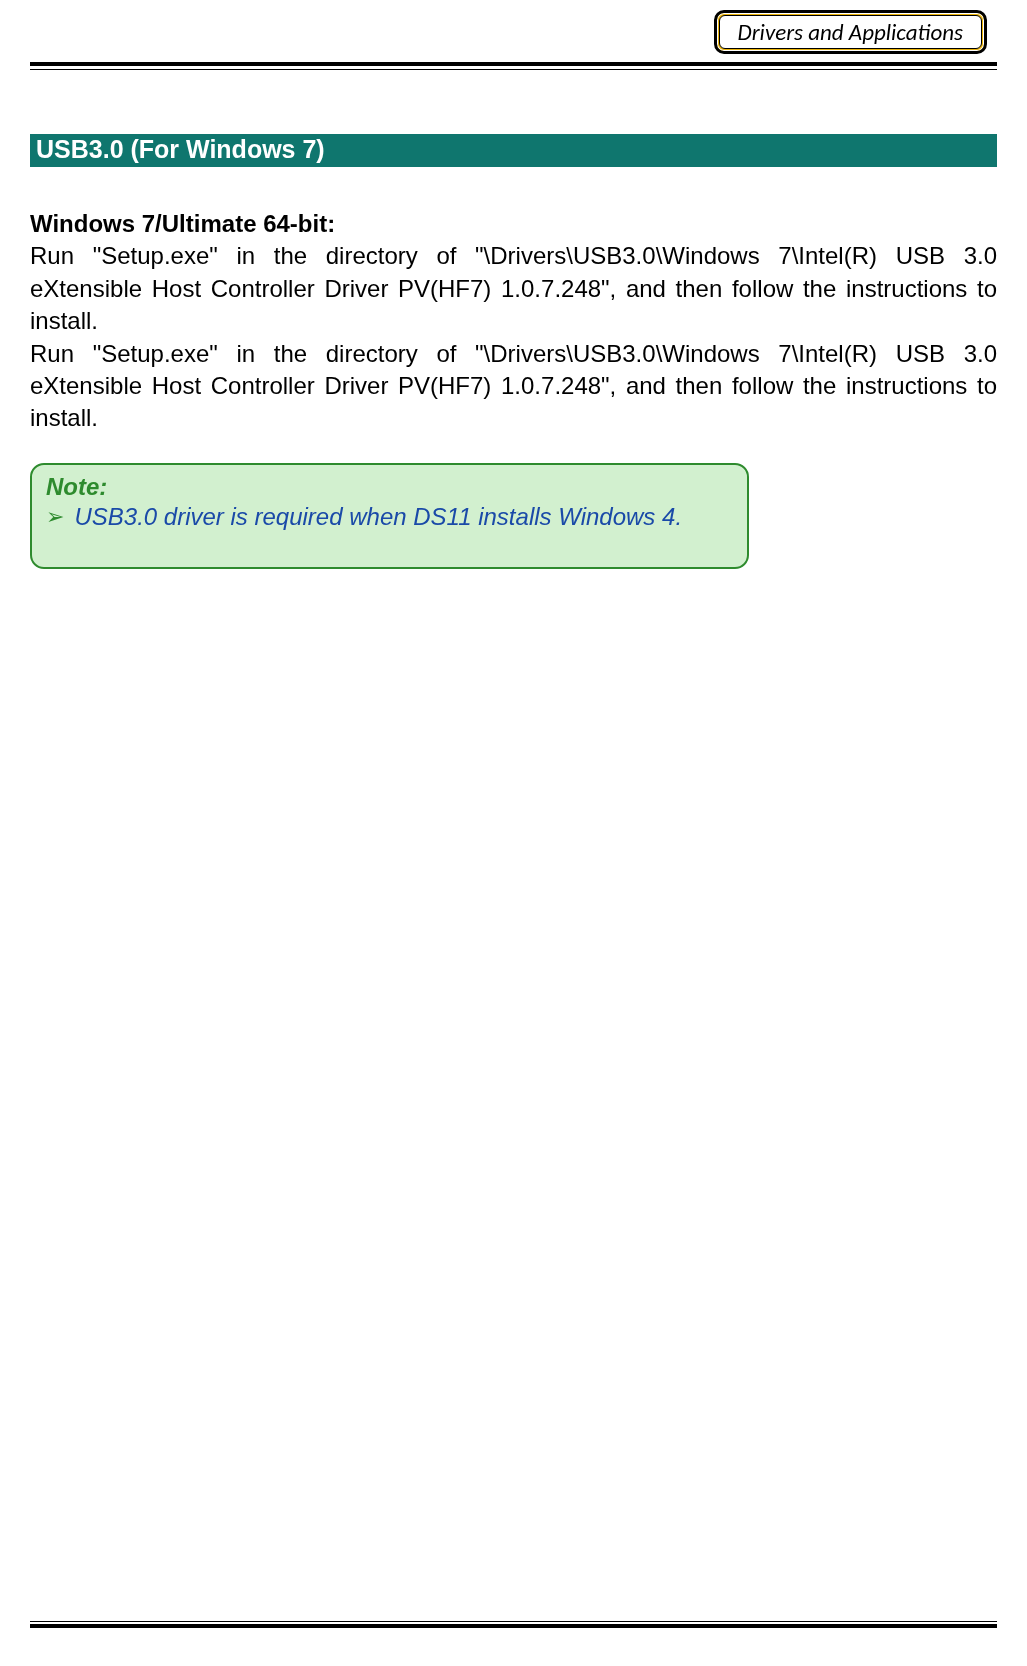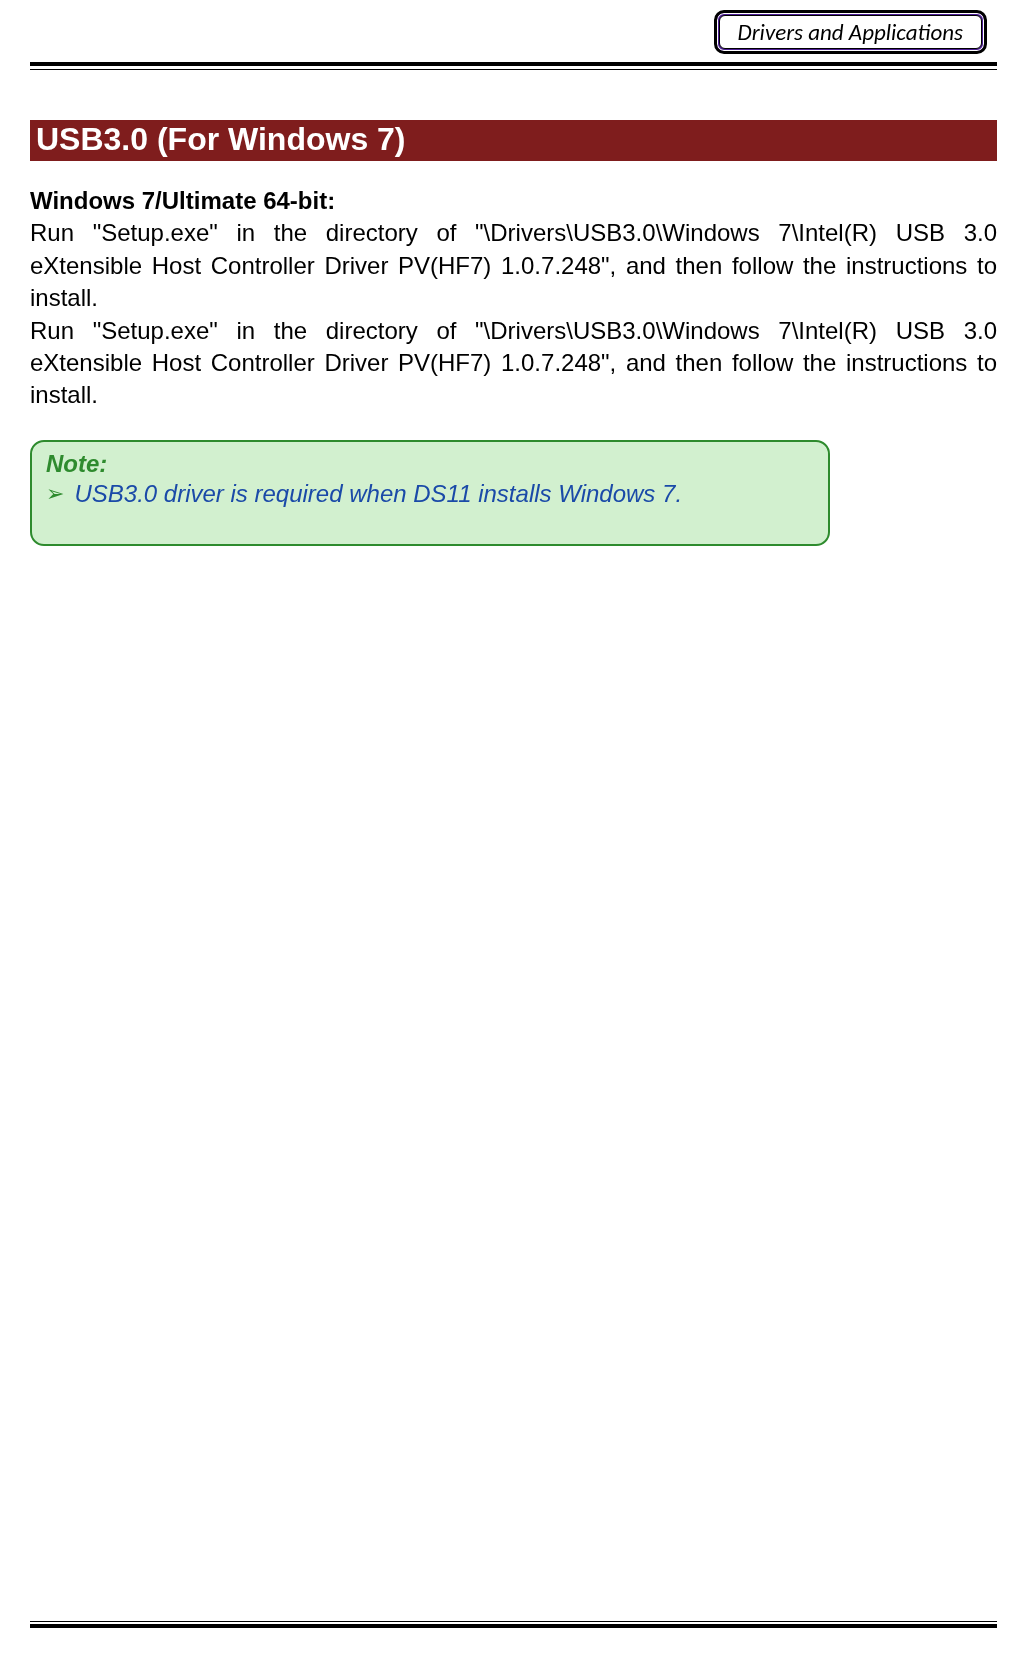--- a/index.html
+++ b/index.html
@@ -17,21 +17,21 @@
     }
     .page-header {
       display: flex;
       justify-content: flex-end;
       padding: 10px 40px 0 40px;
     }
     .header-badge {
       border: 3px solid #000;
       border-radius: 10px;
       padding: 2px;
-      background: #4c1d95;
+      background: #eab308;
       box-shadow: inset 0 0 0 1px #fff;
     }
     .header-badge-inner {
       border: 1px solid #000;
       border-radius: 6px;
       padding: 2px 18px;
       font-style: italic;
       font-family: Calibri, Arial, sans-serif;
       font-size: 23px;
       background: #fff;
@@ -40,43 +40,44 @@
       margin: 8px 30px 0 30px;
       border: none;
       border-top: 4px solid #000;
       border-bottom: 1px solid #000;
       height: 8px;
     }
     .content {
       padding: 50px 30px 0 30px;
     }
     .section-heading {
-      background: #7f1d1d;
+      background: #0f766e;
       color: #ffffff;
       font-weight: bold;
-      font-size: 32px;
+      font-size: 25px;
       padding: 1px 6px 3px 6px;
       font-family: Arial, sans-serif;
+      margin-top: 14px;
     }
     .body-text {
-      margin-top: 24px;
+      margin-top: 41px;
       font-size: 24px;
       line-height: 1.35;
       font-family: Arial, sans-serif;
     }
     .subheading {
       font-weight: bold;
     }
     .justified {
       text-align: justify;
       text-justify: inter-word;
     }
     .note-box {
       margin-top: 28px;
-      width: 800px;
+      width: 719px;
       border: 2.5px solid #2e8b2e;
       border-radius: 14px;
       background: #d2f0cf;
       padding: 8px 14px 36px 14px;
     }
     .note-title {
       color: #2e8b2e;
       font-weight: bold;
       font-style: italic;
       font-size: 24px;
@@ -144,21 +145,21 @@
   <div class="body-text">
     <div class="subheading">Windows 7/Ultimate 64-bit:</div>
     <div class="justified">Run "Setup.exe" in the directory of "\Drivers\USB3.0\Windows 7\Intel(R) USB 3.0 eXtensible Host Controller Driver PV(HF7) 1.0.7.248", and then follow the instructions to install.</div>
     <div class="justified">Run "Setup.exe" in the directory of "\Drivers\USB3.0\Windows 7\Intel(R) USB 3.0 eXtensible Host Controller Driver PV(HF7) 1.0.7.248", and then follow the instructions to install.</div>
   </div>
 
   <div class="note-box">
     <div class="note-title">Note:</div>
     <div class="note-item">
       <span class="note-arrow">➢</span>
-      <span class="note-text">USB3.0 driver is required when DS11 installs Windows 7.</span>
+      <span class="note-text">USB3.0 driver is required when DS11 installs Windows 4.</span>
     </div>
   </div>
 
 </div>
 
 <div class="page-footer">
   <div class="bottom-rules">
     <hr class="bottom-rule-1">
     <hr class="bottom-rule-2">
   </div>

